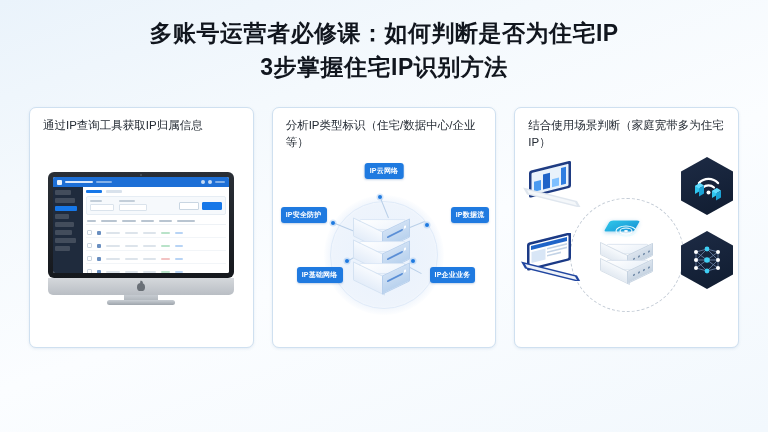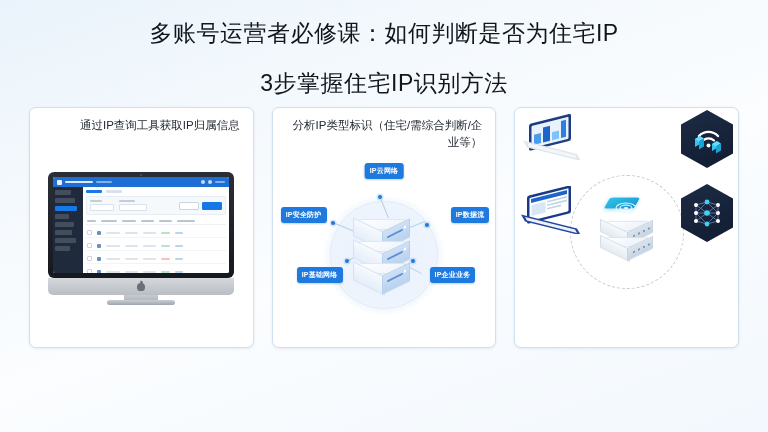--- a/index.html
+++ b/index.html
@@ -9,42 +9,42 @@
     background:linear-gradient(160deg,#eaf3fb 0%,#f4f9fd 28%,#fbfdff 55%,#f2f8fd 100%);
     position:relative;
   }
   .slide{position:absolute;inset:0;}
 
   
   .title-wrap{
     position:absolute;left:0;right:0;top:18px;text-align:center;
   }
   .title-line{
-    font-size:23px;font-weight:normal;color:#11161e;letter-spacing:.5px;
+    font-size:23px;font-weight:bold;color:#11161e;letter-spacing:.5px;
     line-height:30px;white-space:nowrap;
   }
-  .title-line.l2{margin-top:20px;}
+  .title-line.l2{margin-top:4px;}
 
   
   .cards{
     position:absolute;left:29px;top:107px;width:710px;height:241px;
     display:flex;gap:18px;
   }
   .card{
     flex:1;background:#ffffff;border:1px solid #cfe0f0;border-radius:7px;
     box-shadow:0 1px 3px rgba(40,90,150,.10);
     display:flex;flex-direction:column;overflow:hidden;position:relative;
   }
   .card-head{
     height:24px;background:#1677e8;color:#fff;font-size:12.5px;font-weight:bold;
     display:flex;align-items:center;justify-content:center;letter-spacing:1px;
   }
   .card-desc{
     padding:9px 13px 4px 13px;font-size:11.5px;color:#232a33;line-height:17px;
-    text-align:right;
+    text-align:left;
   }
   .card-art{flex:1;position:relative;}
 
   
   .imac{position:absolute;left:50%;top:48%;transform:translate(-50%,-50%);
         width:186px;height:132px;}
   .imac-bezel{
     position:absolute;left:0;top:0;width:186px;height:106px;border-radius:6px;
     background:linear-gradient(180deg,#2a2f36 0%,#15181d 100%);
     padding:5px;box-sizing:border-box;
@@ -294,21 +294,21 @@
             <div class="apple-logo"></div>
           </div>
           <div class="imac-neck"></div>
           <div class="imac-foot"></div>
         </div>
 
       </div>
     </div>
 
     <div class="card">
-      <div class="card-desc">分析IP类型标识（住宅/需综合判断/企业等）</div>
+      <div class="card-desc">分析IP类型标识（住宅/数据中心/企业等）</div>
       <div class="card-art">
         <div class="art2">
 
           <div class="halo"></div>
           <div class="halo-ring"></div>
 
           <div class="lnk" style="left:108px;top:44px;width:20px;transform:rotate(68deg);"></div>
           <div class="lnk" style="left:62px;top:68px;width:32px;transform:rotate(22deg);"></div>
           <div class="lnk" style="left:122px;top:78px;width:32px;transform:rotate(-22deg);"></div>
           <div class="lnk" style="left:74px;top:106px;width:30px;transform:rotate(-30deg);"></div>
@@ -350,20 +350,21 @@
           <div class="tag" style="left:50%;top:8px;transform:translateX(-50%)">IP云网络</div>
           <div class="tag" style="left:8px;top:52px">IP安全防护</div>
           <div class="tag" style="right:6px;top:52px">IP数据流</div>
           <div class="tag" style="left:24px;top:112px">IP基础网络</div>
           <div class="tag" style="right:20px;top:112px">IP企业业务</div>
         </div>
       </div>
     </div>
 
     <div class="card">
+      <div class="card-desc">结合使用场景判断（家庭宽带多为住宅IP）</div>
       <div class="card-art">
         <div class="art3">
 
           <div class="dashed-ring"></div>
 
           <div class="laptop" style="left:6px;top:6px;width:62px;height:46px">
             <svg width="62" height="46" viewBox="0 0 62 46">
               <g transform="skewY(-14)">
                 <rect x="8" y="12" width="42" height="27" rx="2" fill="#1f3c83"></rect>
                 <rect x="10.5" y="14.5" width="37" height="22" rx="1" fill="#e9f2fb"></rect>

